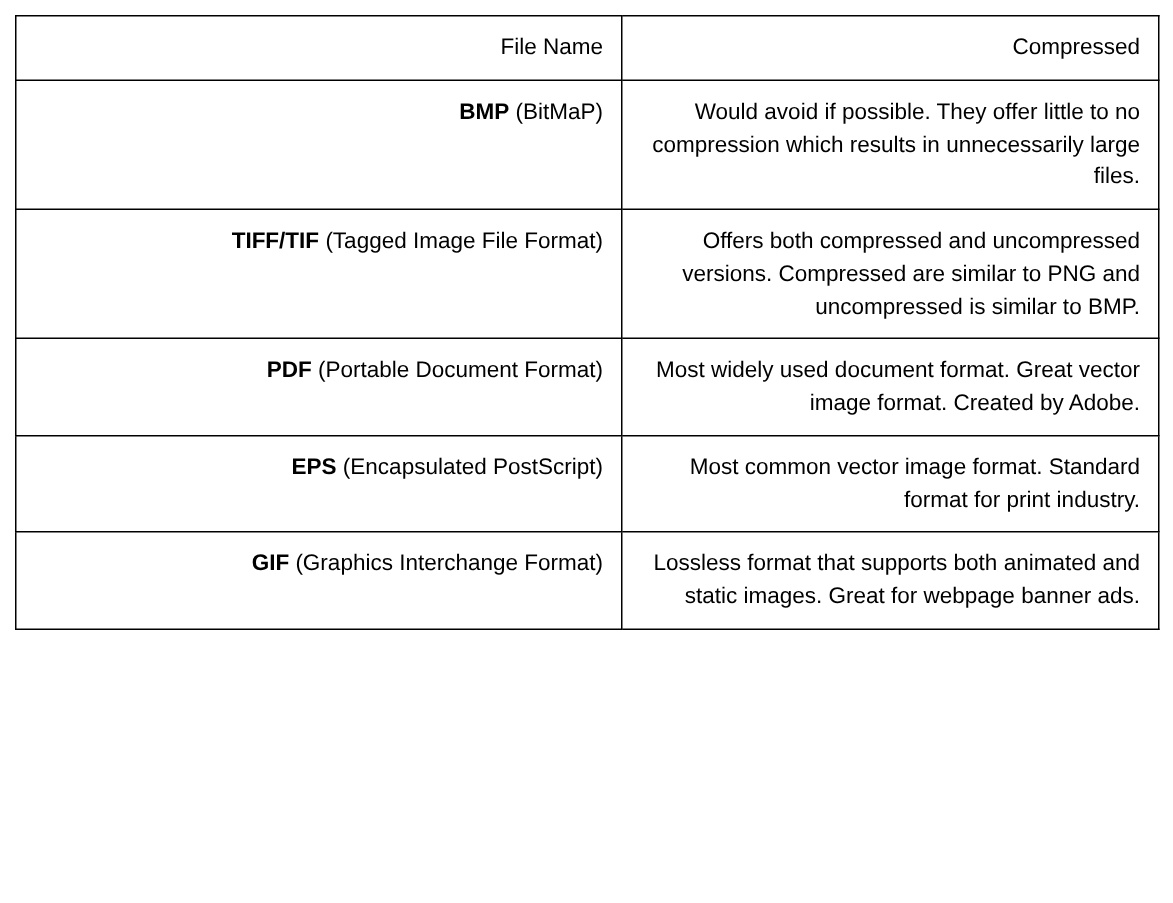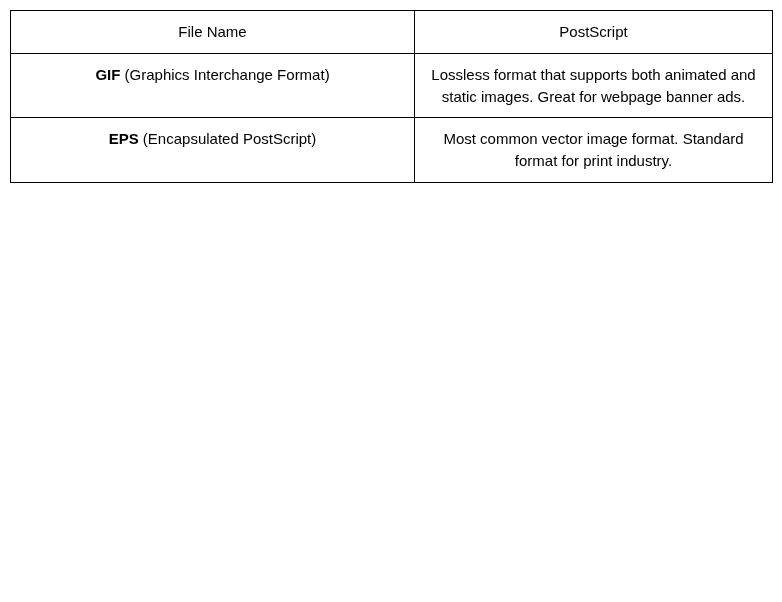--- a/index.html
+++ b/index.html
@@ -13,21 +13,21 @@
       padding: 10px;
       width: 782px;
     }
     table {
       border-collapse: collapse;
       width: 762px;
       table-layout: fixed;
     }
     th, td {
       border: 1px solid #000000;
-      text-align: center;
+      text-align: right;
       vertical-align: top;
       padding: 10px 12px;
       font-size: 15px;
       line-height: 1.45;
       font-weight: normal;
       color: #000000;
     }
     col.left {
       width: 404px;
     }
@@ -42,26 +42,38 @@
 <body>
 
 <table>
   <colgroup>
     <col class="left">
     <col class="right">
   </colgroup>
   <thead>
     <tr>
       <th>File Name</th>
-      <th>PostScript</th>
+      <th>Compressed</th>
     </tr>
   </thead>
   <tbody>
     <tr>
-      <td><span class="bold">GIF</span><span> (Graphics Interchange Format)</span></td>
-      <td>Lossless format that supports both animated and static images. Great for webpage banner ads.</td>
+      <td><span class="bold">BMP</span><span> (BitMaP)</span></td>
+      <td>Would avoid if possible. They offer little to no compression which results in unnecessarily large files.</td>
+    </tr>
+    <tr>
+      <td><span class="bold">TIFF/TIF</span><span> (Tagged Image File Format)</span></td>
+      <td>Offers both compressed and uncompressed versions. Compressed are similar to PNG and uncompressed is similar to BMP.</td>
+    </tr>
+    <tr>
+      <td><span class="bold">PDF</span><span> (Portable Document Format)</span></td>
+      <td>Most widely used document format. Great vector image format. Created by Adobe.</td>
     </tr>
     <tr>
       <td><span class="bold">EPS</span><span> (Encapsulated PostScript)</span></td>
       <td>Most common vector image format. Standard format for print industry.</td>
     </tr>
+    <tr>
+      <td><span class="bold">GIF</span><span> (Graphics Interchange Format)</span></td>
+      <td>Lossless format that supports both animated and static images. Great for webpage banner ads.</td>
+    </tr>
   </tbody>
 </table>
 
 </body></html>

